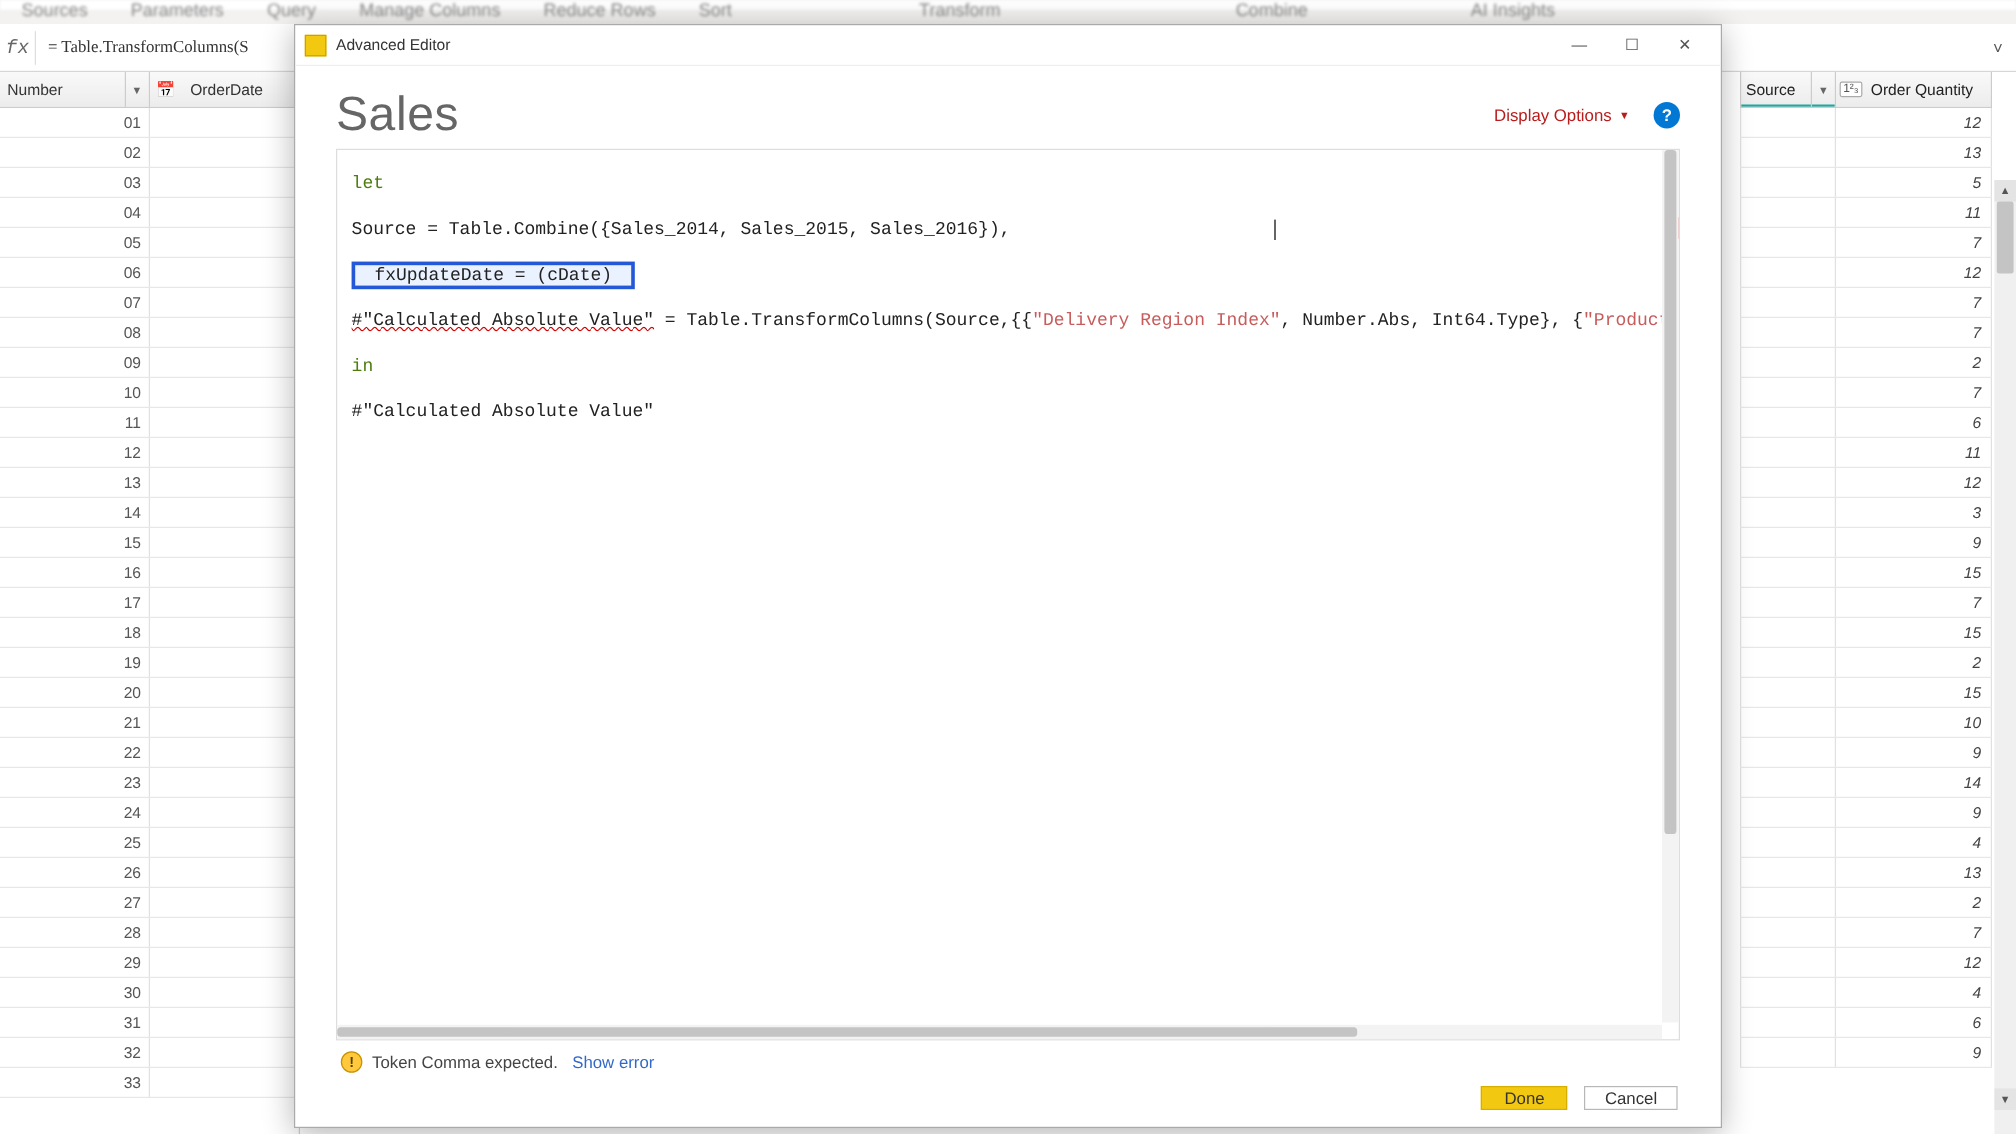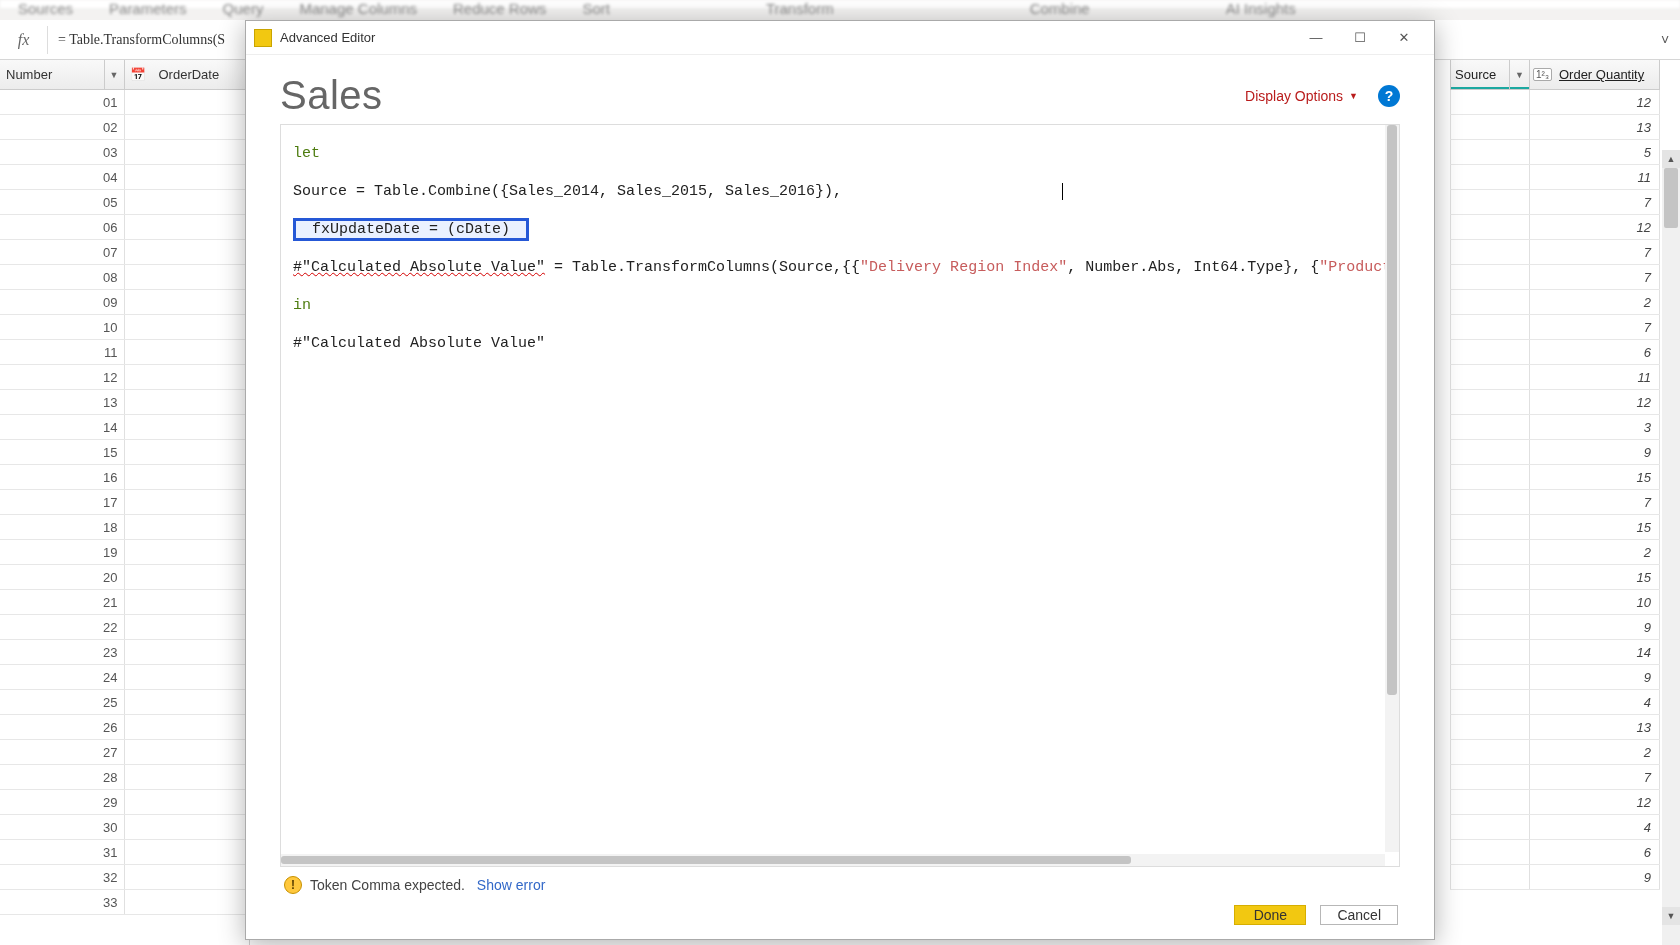--- a/index.html
+++ b/index.html
@@ -28,22 +28,22 @@
   .formula-area{
     position:absolute;
     top:20px; left:0; right:0;
     height:40px;
     display:flex;
     align-items:center;
     background:#fff;
     border-bottom:1px solid #d6d6d6;
   }
   .fx-lbl{
-    width:48px; text-align:center;
-    font-style:italic; font-family:Liberation Serif, serif;
+    width:30px; text-align:center;
+    font-style:italic; font-family:Liberation Mono, monospace;
     color:#666; font-size:16px;
     border-right:1px solid #ddd;
     padding:5px 0;
   }
   .fx-input{
     flex:1; border:none; outline:none;
     padding:4px 10px; font-size:14px;
     color:#333; font-family:"Segoe UI";
   }
   .fx-expand{
@@ -99,21 +99,21 @@
     position:absolute; top:0; right:20px; width:210px; bottom:0;
   }
   .right-headers{display:flex; height:30px;}
   .rh1{width:80px; background:linear-gradient(#f9f9f9,#ececec);
        border-bottom:1px solid #ccc; border-left:1px solid #ccc;
        border-right:1px solid #ccc; display:flex; align-items:center;}
   .rh1 .lbl{flex:1;padding:0 4px;}
   .rh2{width:130px; background:linear-gradient(#f9f9f9,#ececec);
        border-bottom:1px solid #ccc; border-right:1px solid #ccc;
        display:flex; align-items:center;}
-  .rh2 .lbl{flex:1;padding:0 4px;text-decoration:underline;}
+  .rh2 .lbl{flex:1;padding:0 4px;}
   .type-tag{
     background:#fff; font-size:10px;
     padding:0 2px; border:1px solid #aaa;
     margin:0 3px; border-radius:2px; color:#555;
   }
   .highlight-hdr{box-shadow: inset 0 -2px 0 #1ca8a0;}
   .right-rows .rcell{
     height:25px; line-height:25px;
     display:flex;
     border-bottom:1px solid #e7e7e7;

